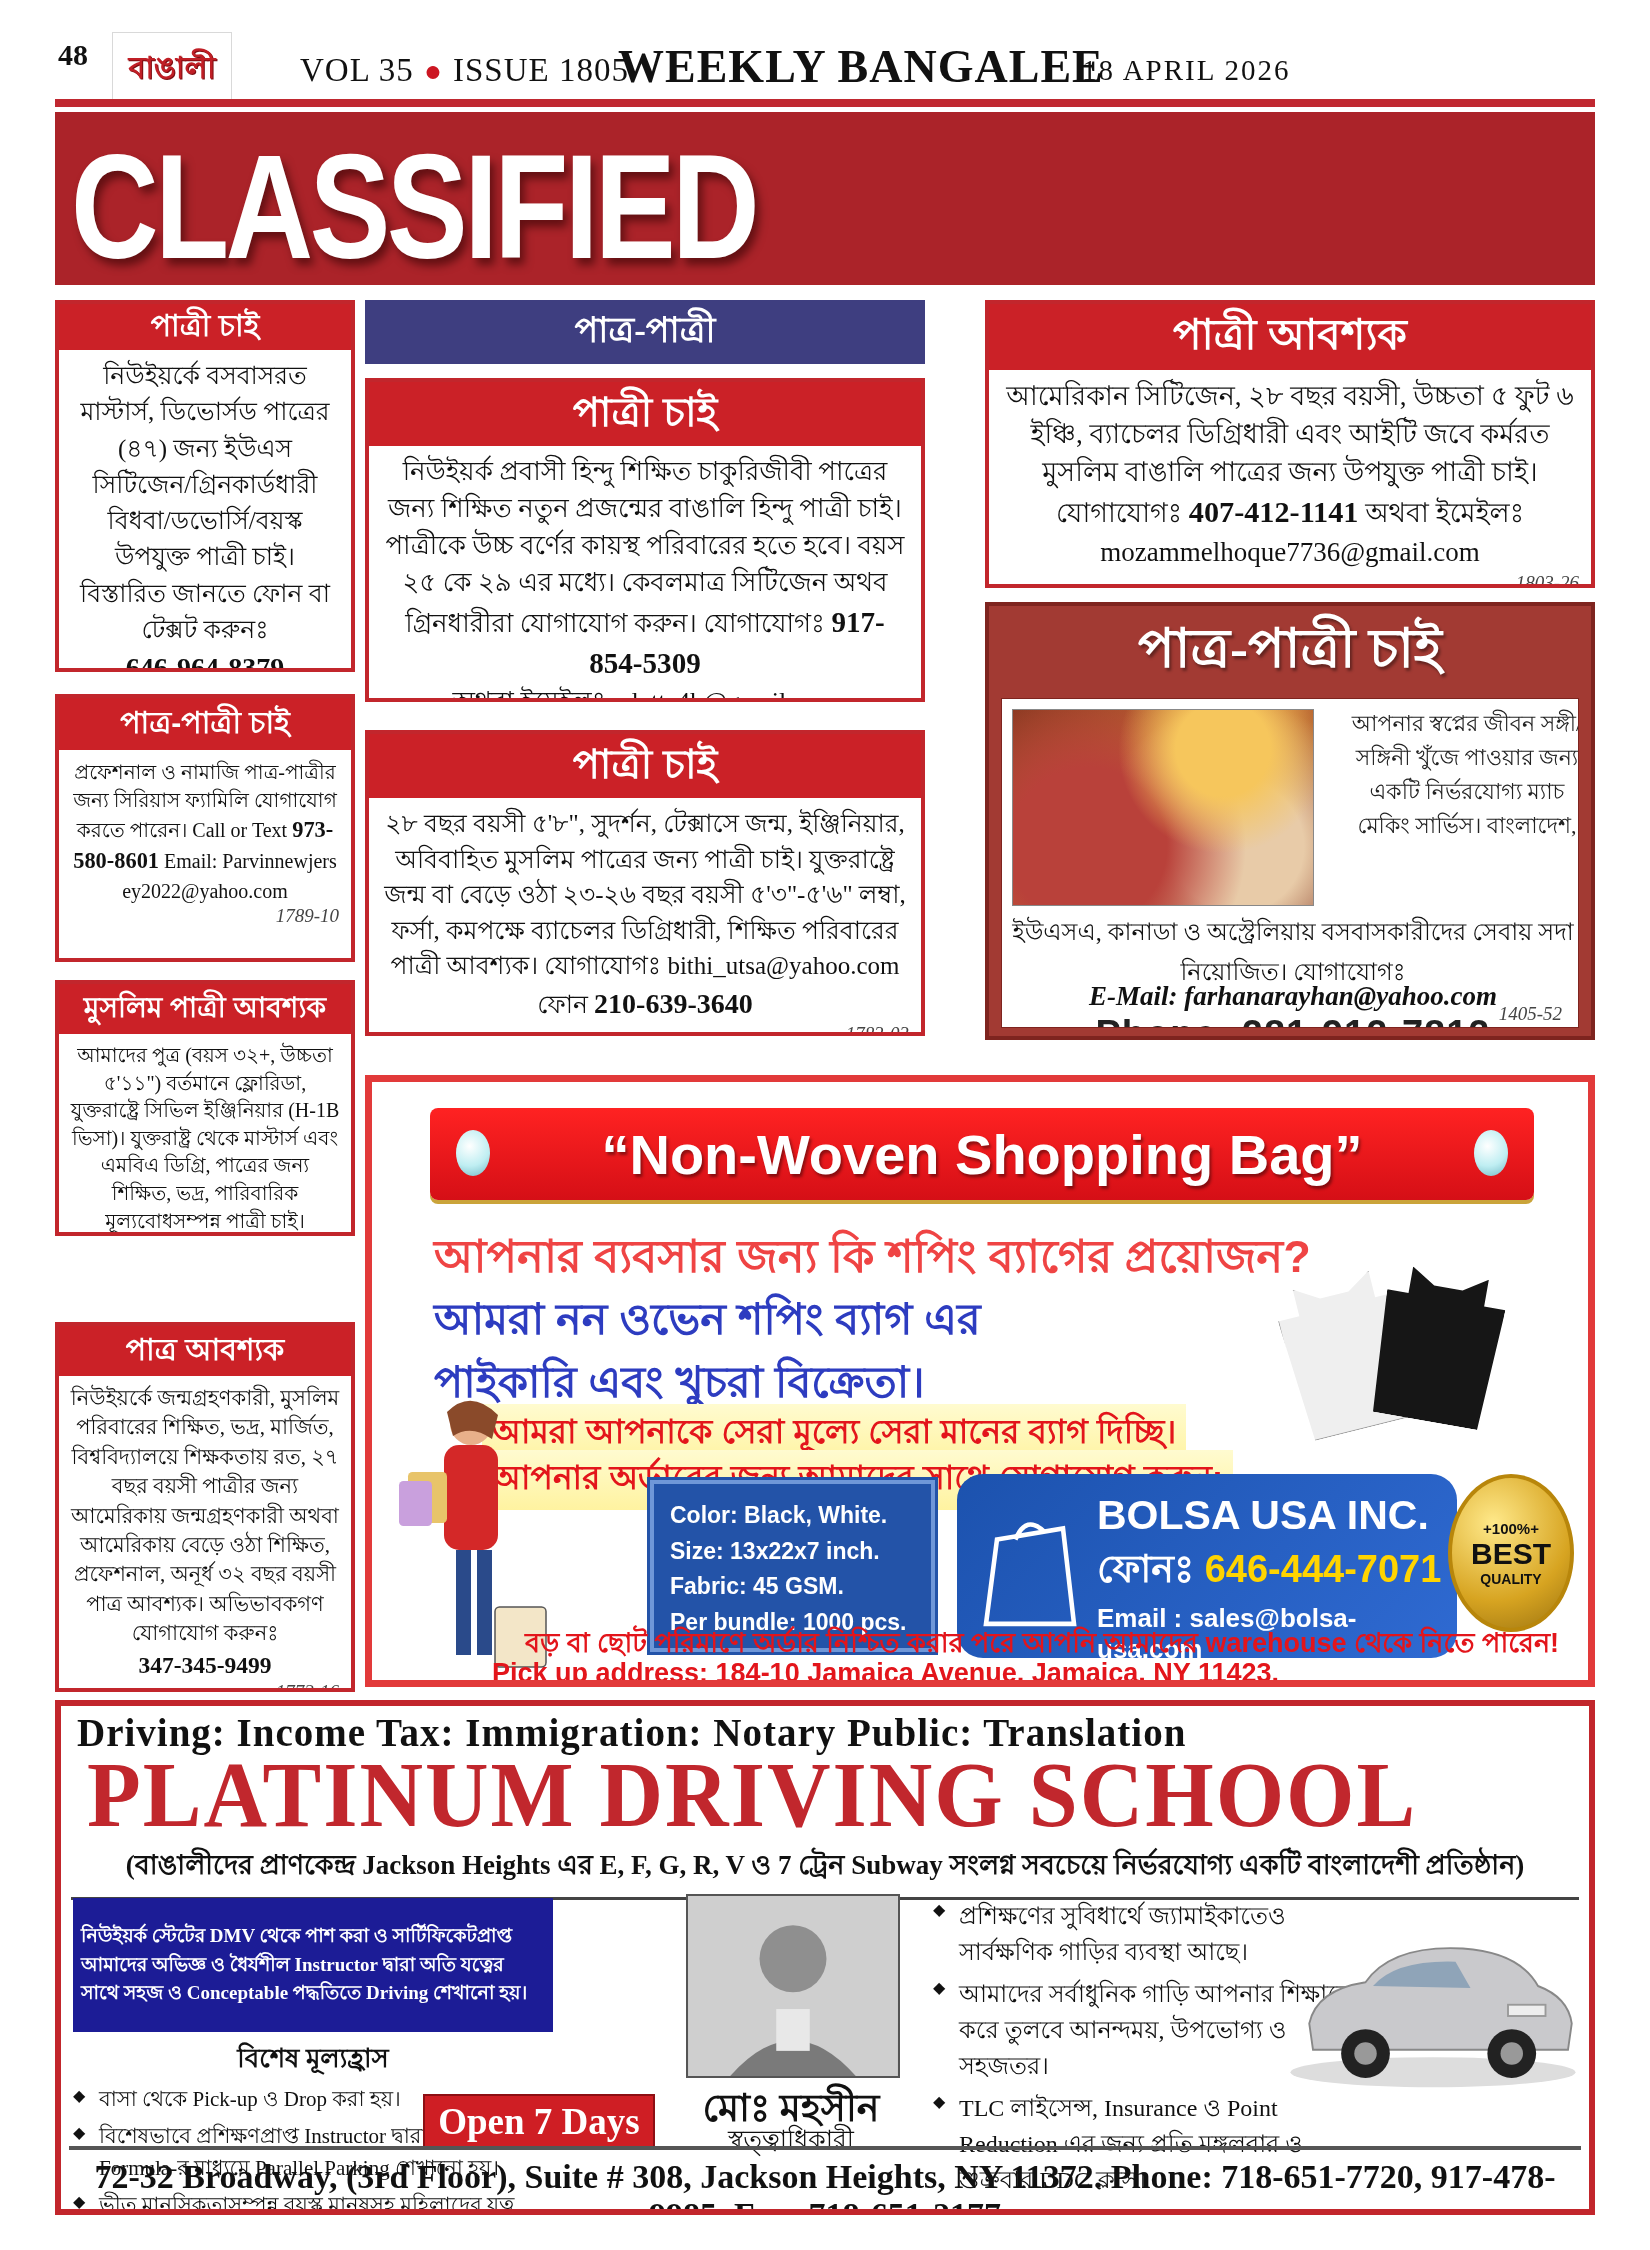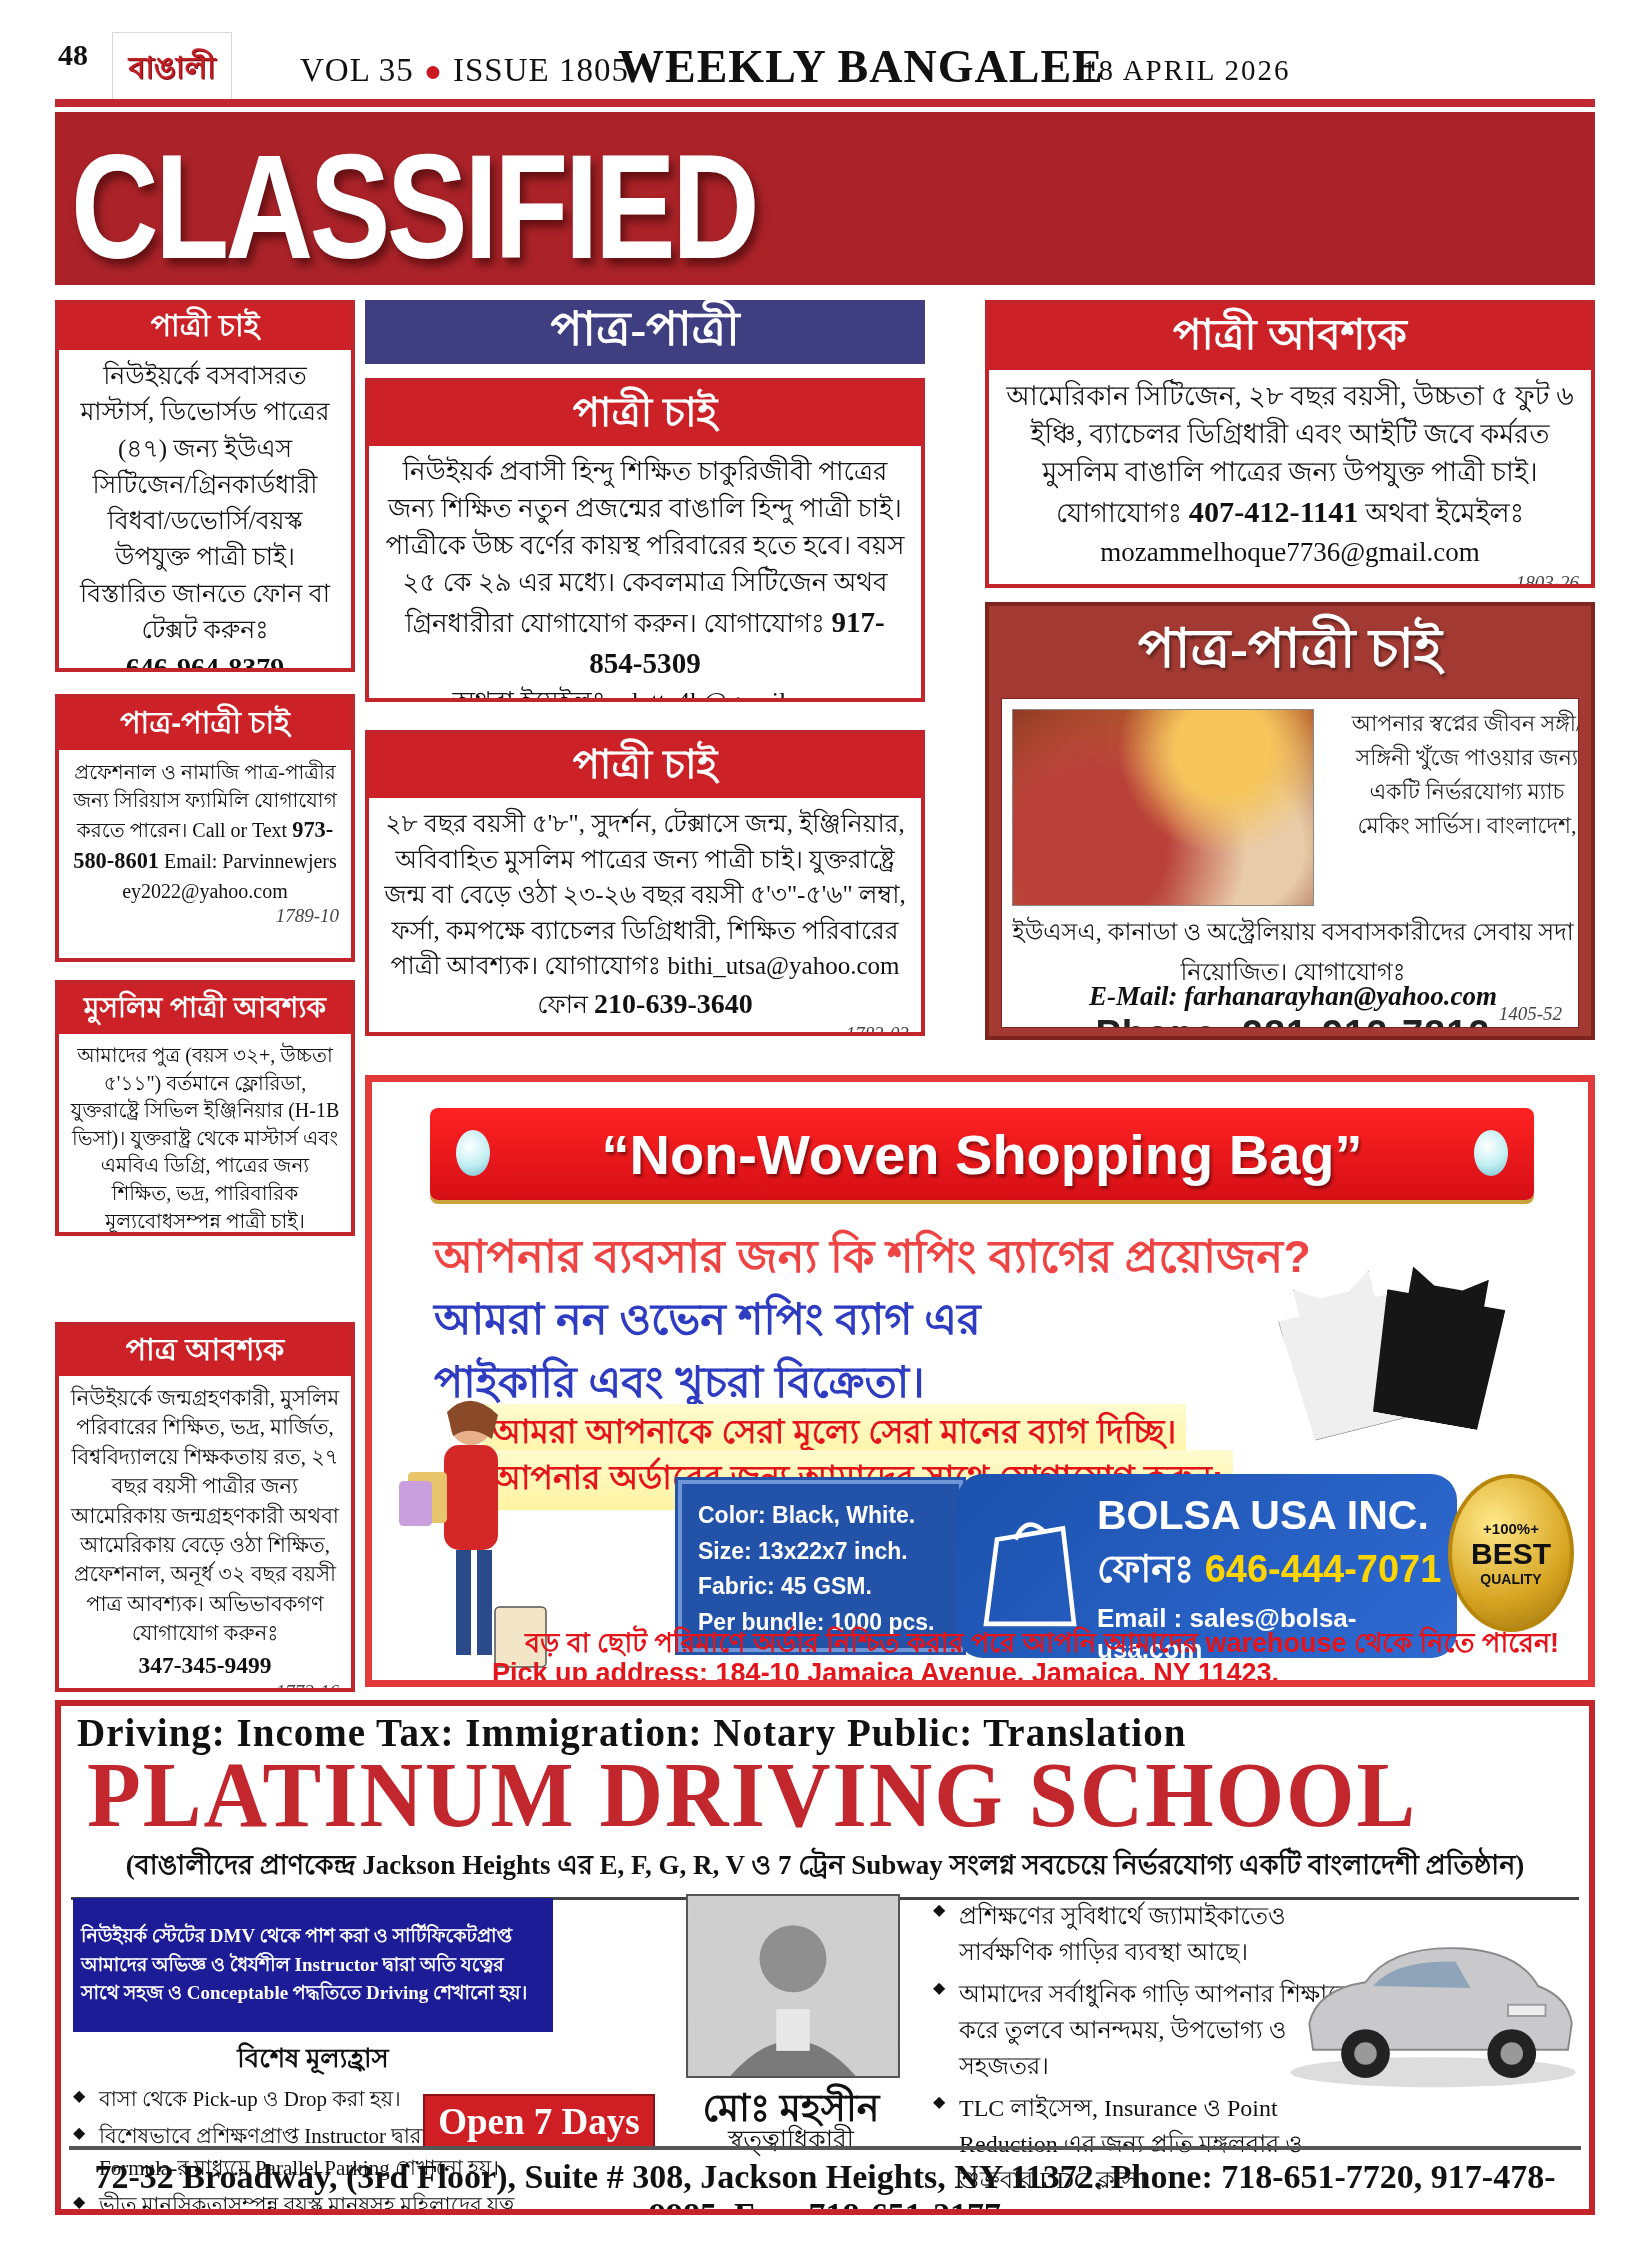--- a/index.html
+++ b/index.html
@@ -153,21 +153,21 @@
 
   <div class="abs ad" style="left:55px;top:1322px;width:300px;height:370px;">
     <div class="ad-h" style="height:50px;font-size:30px;">পাত্র আবশ্যক</div>
     <div class="ad-b" style="font-size:21px;line-height:1.4;">
       <span>নিউইয়র্কে জন্মগ্রহণকারী, মুসলিম পরিবারের শিক্ষিত, ভদ্র, মার্জিত, বিশ্ববিদ্যালয়ে শিক্ষকতায় রত, ২৭ বছর বয়সী পাত্রীর জন্য আমেরিকায় জন্মগ্রহণকারী অথবা আমেরিকায় বেড়ে ওঠা শিক্ষিত, প্রফেশনাল, অনূর্ধ ৩২ বছর বয়সী পাত্র আবশ্যক। অভিভাবকগণ যোগাযোগ করুনঃ</span><br>
       <span class="tel">347-345-9499</span>
     </div>
     <div class="ad-id">1772-16</div>
   </div>
 
-  <div class="abs bluebar" style="left:365px;top:300px;width:560px;height:64px;font-size:47px;">পাত্র-পাত্রী</div>
+  <div class="abs bluebar" style="left:365px;top:300px;width:560px;height:64px;font-size:35px;">পাত্র-পাত্রী</div>
 
   <div class="abs ad" style="left:365px;top:378px;width:560px;height:324px;">
     <div class="ad-h" style="height:64px;font-size:40px;">পাত্রী চাই</div>
     <div class="ad-b" style="font-size:26px;line-height:1.42;">
       <span>নিউইয়র্ক প্রবাসী হিন্দু শিক্ষিত চাকুরিজীবী পাত্রের জন্য শিক্ষিত নতুন প্রজন্মের বাঙালি হিন্দু পাত্রী চাই। পাত্রীকে উচ্চ বর্ণের কায়স্থ পরিবারের হতে হবে। বয়স ২৫ কে ২৯ এর মধ্যে। কেবলমাত্র সিটিজেন অথব গ্রিনধারীরা যোগাযোগ করুন। যোগাযোগঃ</span>
       <span class="tel">917-854-5309</span><br>
       <span>অথবা ইমেইলঃ pdutta4h@gmail.com</span>
     </div>
 
   </div>
@@ -229,21 +229,21 @@
         <path d="M46 20 q16 -16 34 2 l-4 16 q-14 -10 -26 -2 z" fill="#8a4a2a"></path>
         <rect x="44" y="42" width="36" height="70" rx="10" fill="#d42828"></rect>
         <rect x="52" y="112" width="10" height="70" fill="#2a4a8a"></rect>
         <rect x="66" y="112" width="10" height="70" fill="#2a4a8a"></rect>
         <rect x="20" y="60" width="26" height="34" rx="3" fill="#e8c46a"></rect>
         <rect x="14" y="66" width="22" height="30" rx="3" fill="#c9a0dd"></rect>
         <rect x="78" y="150" width="34" height="40" rx="3" fill="#f3e6c8" stroke="#555"></rect>
       </svg>
     </div>
 
-    <div class="abs spec" style="left:306px;top:398px;width:285px;height:172px;">
+    <div class="abs spec" style="left:278px;top:398px;width:285px;height:172px;">
       <div>Color: Black, White.</div>
       <div>Size: 13x22x7 inch.</div>
       <div>Fabric: 45 GSM.</div>
       <div>Per bundle: 1000 pcs.</div>
     </div>
 
     <div class="abs bolsa" style="left:585px;top:392px;width:500px;height:184px;">
       <svg class="abs" style="left:18px;top:28px;" width="110" height="130" viewBox="0 0 60 70">
         <path d="M12 20 L48 14 L54 66 L6 66 Z" fill="none" stroke="#fff" stroke-width="2.5"></path>
         <path d="M22 20 q6 -14 16 -4" fill="none" stroke="#fff" stroke-width="2.5"></path>

